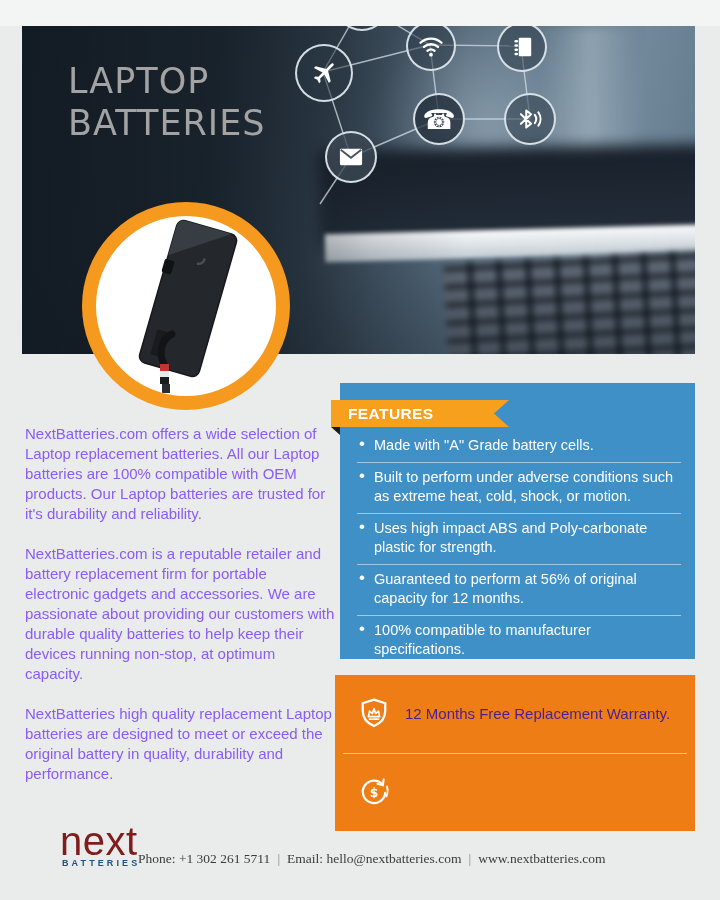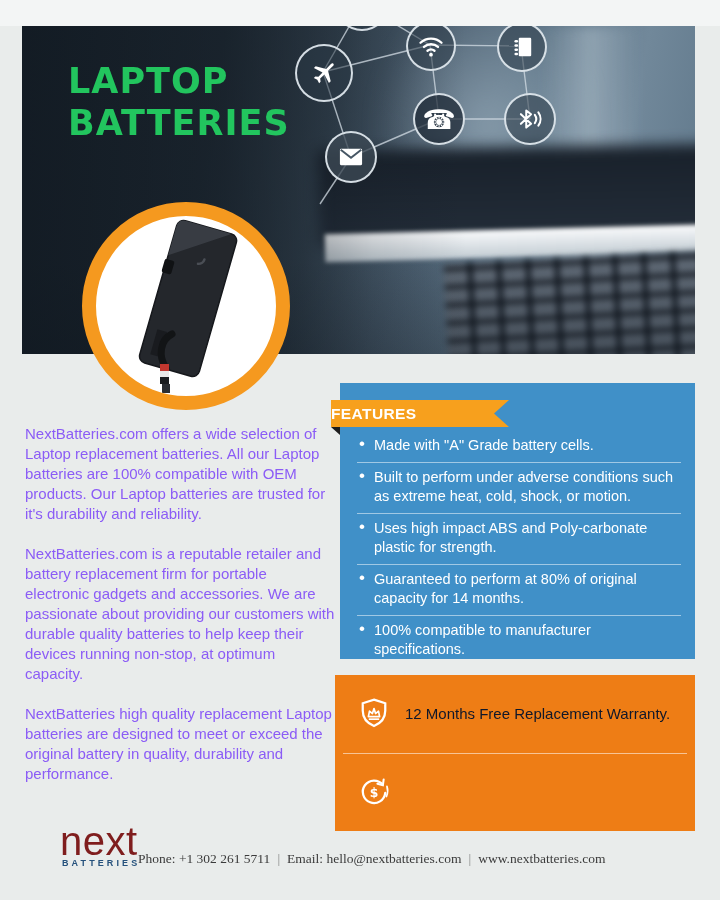--- a/index.html
+++ b/index.html
@@ -35,21 +35,21 @@
   .hero-keys::after{content:"";position:absolute;inset:0;
     background:repeating-linear-gradient(0deg,rgba(20,26,34,0) 0 14px,rgba(13,18,25,.95) 14px 18px);}
   .hero-desk{position:absolute;left:-6%;top:84%;width:74%;height:28%;
     background:linear-gradient(95deg,#76market878 0%,#8897a2 0%,#9cadb8 45%,#bac8d1 75%);
     filter:blur(8px);transform:rotate(-2deg);}
   .hero-vignette{position:absolute;inset:0;
     background:linear-gradient(90deg,rgba(15,23,31,.80) 0%,rgba(15,23,31,.58) 30%,rgba(15,23,31,.14) 52%,rgba(15,23,31,0) 66%),
                linear-gradient(0deg,rgba(18,26,34,.30) 0%,rgba(18,26,34,0) 28%);}
   .hero-title{
     position:absolute;left:46px;top:34px;z-index:5;
-    color:#22c55e;font-family:"DejaVu Sans", sans-serif;font-weight:bold;
+    color:#a3a3a3;font-family:"DejaVu Sans", sans-serif;font-weight:normal;
     font-size:35px;line-height:42px;letter-spacing:1px;
   }
   .net-lines{position:absolute;left:0;top:0;z-index:2;}
   .node{
     position:absolute;z-index:3;border-radius:50%;box-sizing:border-box;
     border:2px solid rgba(228,236,241,.92);
     background:rgba(42,56,70,.55);
     display:flex;align-items:center;justify-content:center;color:#fff;
   }
   .node-partial{left:313px;top:-49px;width:54px;height:54px;}
@@ -81,20 +81,21 @@
     background:#4090c8;z-index:4;
   }
   .ribbon{
     position:absolute;left:-9px;top:17px;height:27px;width:178px;
     background:#f7a01d;z-index:2;
     clip-path:polygon(0 0,100% 0,calc(100% - 15px) 50%,100% 100%,0 100%);
     display:flex;align-items:center;
   }
   .ribbon-label{
     color:#ffffff;font-weight:bold;font-size:15.5px;letter-spacing:.4px;
+    padding-left:17px;
   }
   .ribbon-fold{
     position:absolute;left:-9px;top:44px;width:9px;height:8px;background:#1d1d1d;
     clip-path:polygon(0 0,100% 0,100% 100%);z-index:1;
   }
   .features-list{
     list-style:none;margin:48px 14px 0 17px;padding:0;
     color:#ffffff;font-size:14.5px;line-height:19.5px;
   }
   .features-list li{
@@ -111,21 +112,21 @@
     position:absolute;left:335px;top:675px;width:360px;height:156px;
     background:#ee7d15;display:flex;flex-direction:column;
   }
   .promo-row{
     flex:1;display:flex;align-items:center;
     border-bottom:1px solid rgba(255,255,255,.55);
     margin:0 8px;
   }
   .promo-row:last-child{border-bottom:none;}
   .promo-icon{width:62px;display:flex;align-items:center;justify-content:center;flex:0 0 62px;}
-  .promo-text{color:#0f172a;font-size:15px;line-height:20px;padding-right:6px;}
+  .promo-text{color:#4c1d95;font-size:15px;line-height:20px;padding-right:6px;}
 
   
   .logo{position:absolute;left:60px;top:826px;width:120px;}
   .logo-next{
     display:block;color:#7f1d1d;font-size:40px;line-height:30px;font-weight:400;
     letter-spacing:.5px;
   }
   .logo-batteries{
     display:block;color:#25517c;font-size:9px;font-weight:bold;
     letter-spacing:3.1px;margin-top:2px;margin-left:2px;
@@ -251,21 +252,21 @@
 
   <div class="features-box">
     <div class="ribbon-fold"></div>
     <div class="ribbon">
       <span class="ribbon-label">FEATURES</span>
     </div>
     <ul class="features-list">
       <li>Made with "A" Grade battery cells.</li>
       <li>Built to perform under adverse conditions such as extreme heat, cold, shock, or motion.</li>
       <li>Uses high impact ABS and Poly-carbonate plastic for strength.</li>
-      <li>Guaranteed to perform at 80% of original capacity for 14 months.</li>
+      <li>Guaranteed to perform at 56% of original capacity for 12 months.</li>
       <li>100% compatible to manufacturer specifications.</li>
     </ul>
   </div>
 
   <div class="promo-box">
     <div class="promo-row">
       <span class="promo-icon">
         <svg width="36" height="36" viewBox="0 0 32 32">
           <path d="M16 3.2 L26 6.4 V13 c0 7-4.5 11.3-10 13.6 C10.5 24.3 6 20 6 13 V6.4 Z" fill="none" stroke="#fff" stroke-width="2"></path>
           <path d="M11 18.3 l1-4.8 2.6 2.1 L16 11.2 l1.4 4.4 2.6-2.1 1 4.8 z" fill="none" stroke="#fff" stroke-width="1.5" stroke-linejoin="round"></path>

